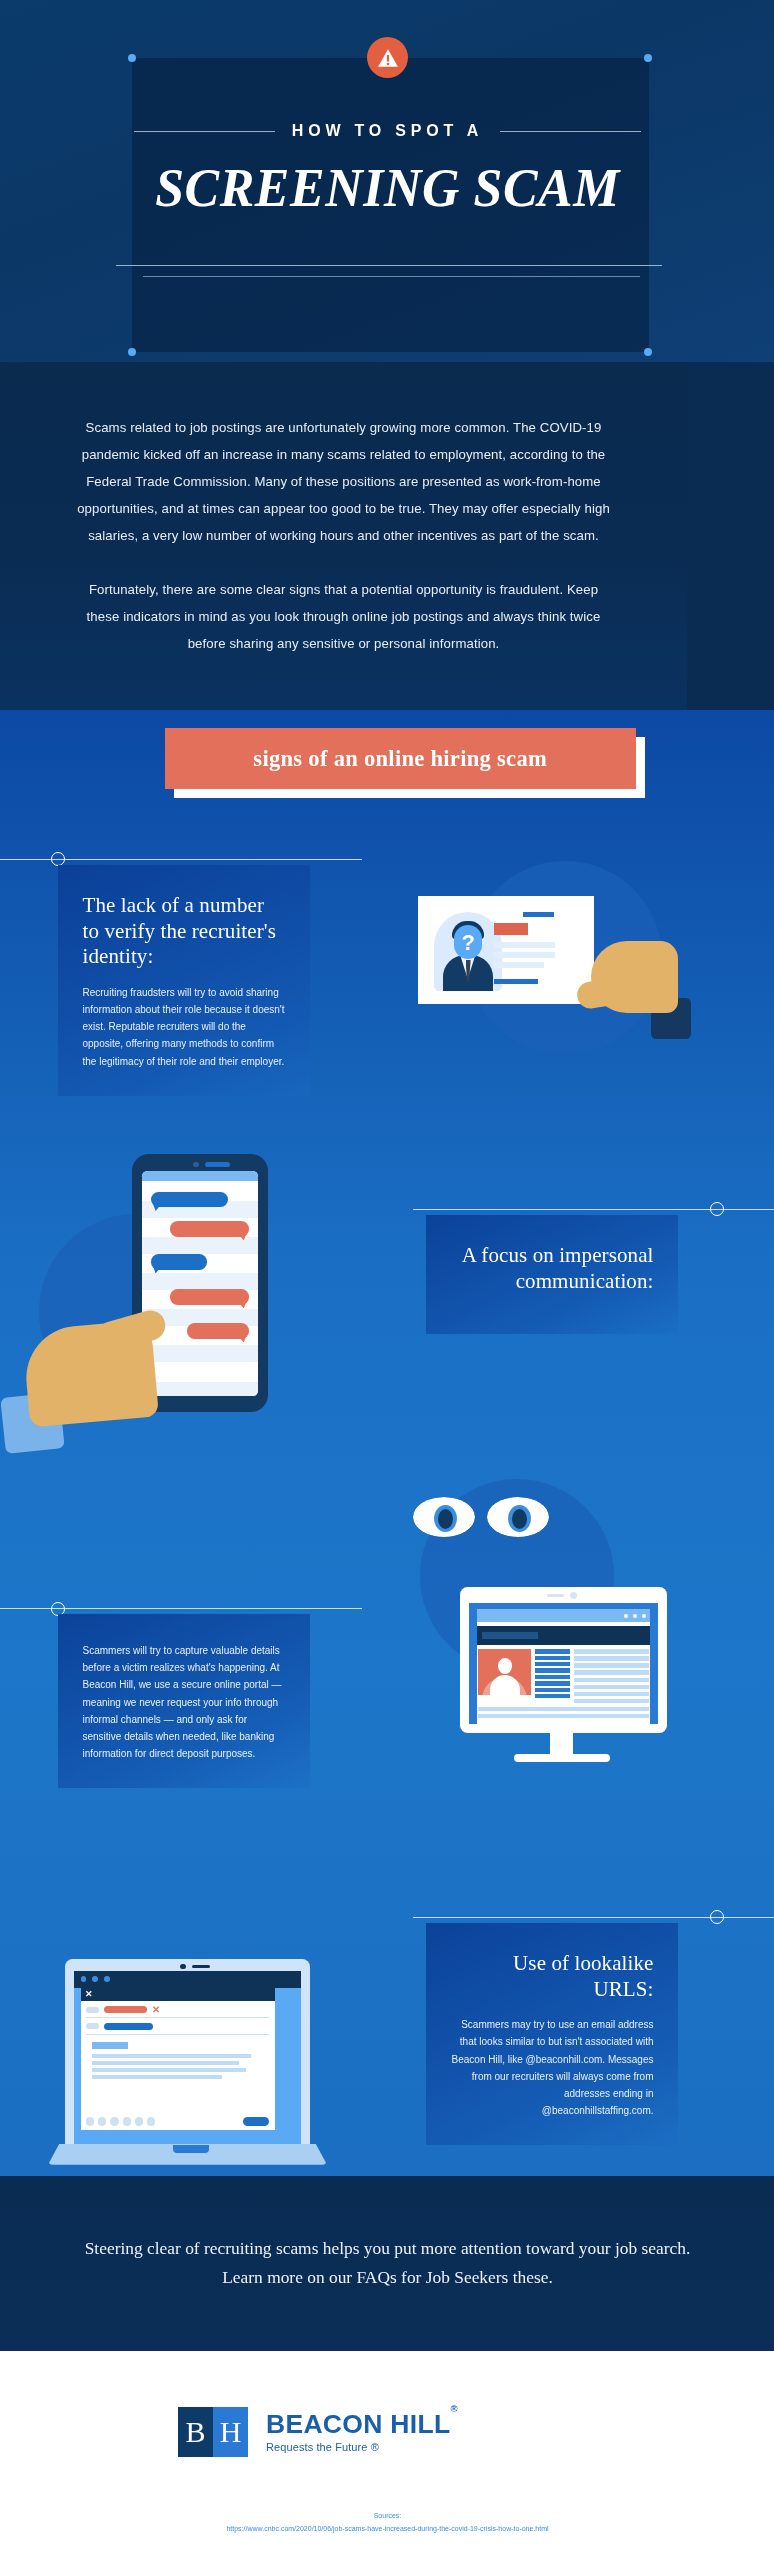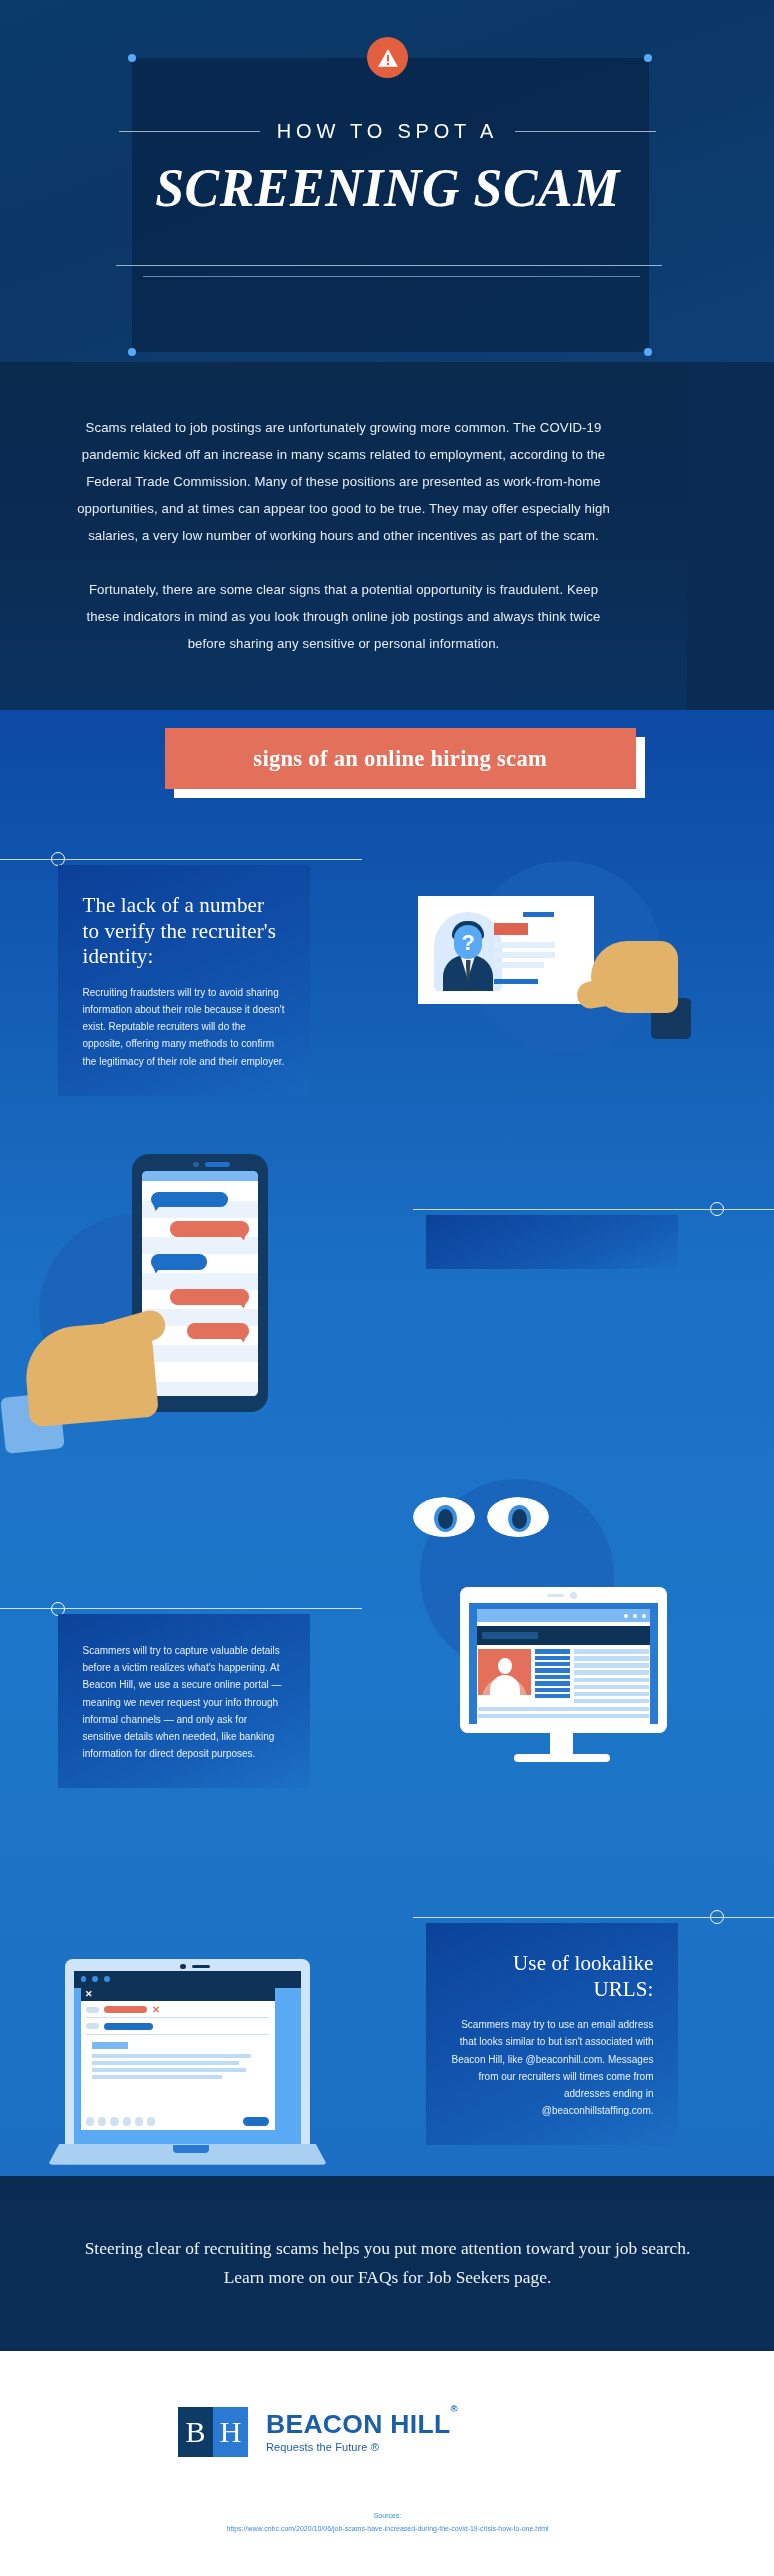--- a/index.html
+++ b/index.html
@@ -35,21 +35,21 @@
     display:flex; align-items:center; justify-content:center;
   }
   .warn-badge svg{ width:22px; height:22px; display:block; }
 
   .kicker-row{
     position:absolute; left:0; top:118px; width:775px; height:26px;
     display:flex; align-items:center; justify-content:center; gap:17px;
   }
   .kicker-rule{ width:141px; height:0.6px; background:rgba(255,255,255,.62); }
   .kicker{
-    color:#fff; font-size:20px; letter-spacing:4.8px; font-weight:400;
+    color:#fff; font-size:16px; letter-spacing:4.8px; font-weight:700;
     white-space:nowrap;
   }
   .hero-title{
     position:absolute; left:0; top:161px; width:775px; text-align:center;
     color:#ffffff; font-family:"Liberation Serif", serif; font-style:italic;
     font-weight:700; font-size:54px; letter-spacing:0.6px; line-height:1;
     transform:scaleX(.96);
   }
   .hero-rule-a{ position:absolute; left:116px; top:265px; width:546px; height:1.3px; background:rgba(190,215,240,.78); }
   .hero-rule-b{ position:absolute; left:143px; top:276px; width:497px; height:1.3px; background:rgba(190,215,240,.55); }
@@ -375,20 +375,21 @@
 <div class="hand1">
   <div class="cuff"></div>
   <div class="palm"></div>
   <div class="thumb"></div>
 </div>
 
 <div class="rail" style="left:413px; top:1209px; width:362px;"></div>
 <div class="node" style="left:710px; top:1202px;"></div>
 
 <div class="card right-al" style="left:426px; top:1215px;">
+  <h2>A focus on impersonal communication:</h2>
 </div>
 
 <div class="phone">
   <div class="phone-notch-dot"></div>
   <div class="phone-notch-bar"></div>
   <div class="phone-screen">
     <div class="phone-top"></div>
     <div class="strip" style="top:30px;"></div>
     <div class="strip" style="top:66px;"></div>
     <div class="strip" style="top:102px;"></div>
@@ -491,21 +492,21 @@
 
 <div class="card" style="left:58px; top:1614px;">
   <p>Scammers will try to capture valuable details before a victim realizes what's happening. At Beacon Hill, we use a secure online portal  — meaning we never request your info through informal channels — and only ask for sensitive details when needed, like banking information for direct deposit purposes.</p>
 </div>
 
 <div class="rail" style="left:413px; top:1917px; width:362px;"></div>
 <div class="node" style="left:710px; top:1910px;"></div>
 
 <div class="card right-al" style="left:426px; top:1923px;">
   <h2>Use of lookalike URLS:</h2>
-  <p>Scammers may try to use an email address that looks similar to but isn't associated with Beacon Hill, like @beaconhill.com. Messages from our recruiters will times come from addresses ending in @beaconhillstaffing.com.</p>
+  <p>Scammers may try to use an email address that looks similar to but isn't associated with Beacon Hill, like @beaconhill.com. Messages from our recruiters will always come from addresses ending in @beaconhillstaffing.com.</p>
 </div>
 
 <div class="lap">
   <div class="lap-lid">
     <div class="lap-cam"></div>
     <div class="lap-dash"></div>
     <div class="lap-screen">
       <div class="lap-topbar">
         <i style="left:6.5px;"></i>
           <i style="left:18px;"></i>
@@ -543,21 +544,21 @@
           <span class="dot"></span>
         <span class="btn"></span>
       </div>
     </div>
   </div>
   <div class="lap-base"></div>
   <div class="lap-notch"></div>
 </div>
 
 <div class="foot">
-  <p>Steering clear of recruiting scams helps you put more attention toward your job search. Learn more on our FAQs for Job Seekers page.</p>
+  <p>Steering clear of recruiting scams helps you put more attention toward your job search. Learn more on our FAQs for Job Seekers these.</p>
 </div>
 
 <div class="logo-band">
   <div class="logo">
     <div class="logo-marks">
       <div class="mark b">B</div>
       <div class="mark h">H</div>
     </div>
     <div class="logo-text">
       <div class="logo-name">

